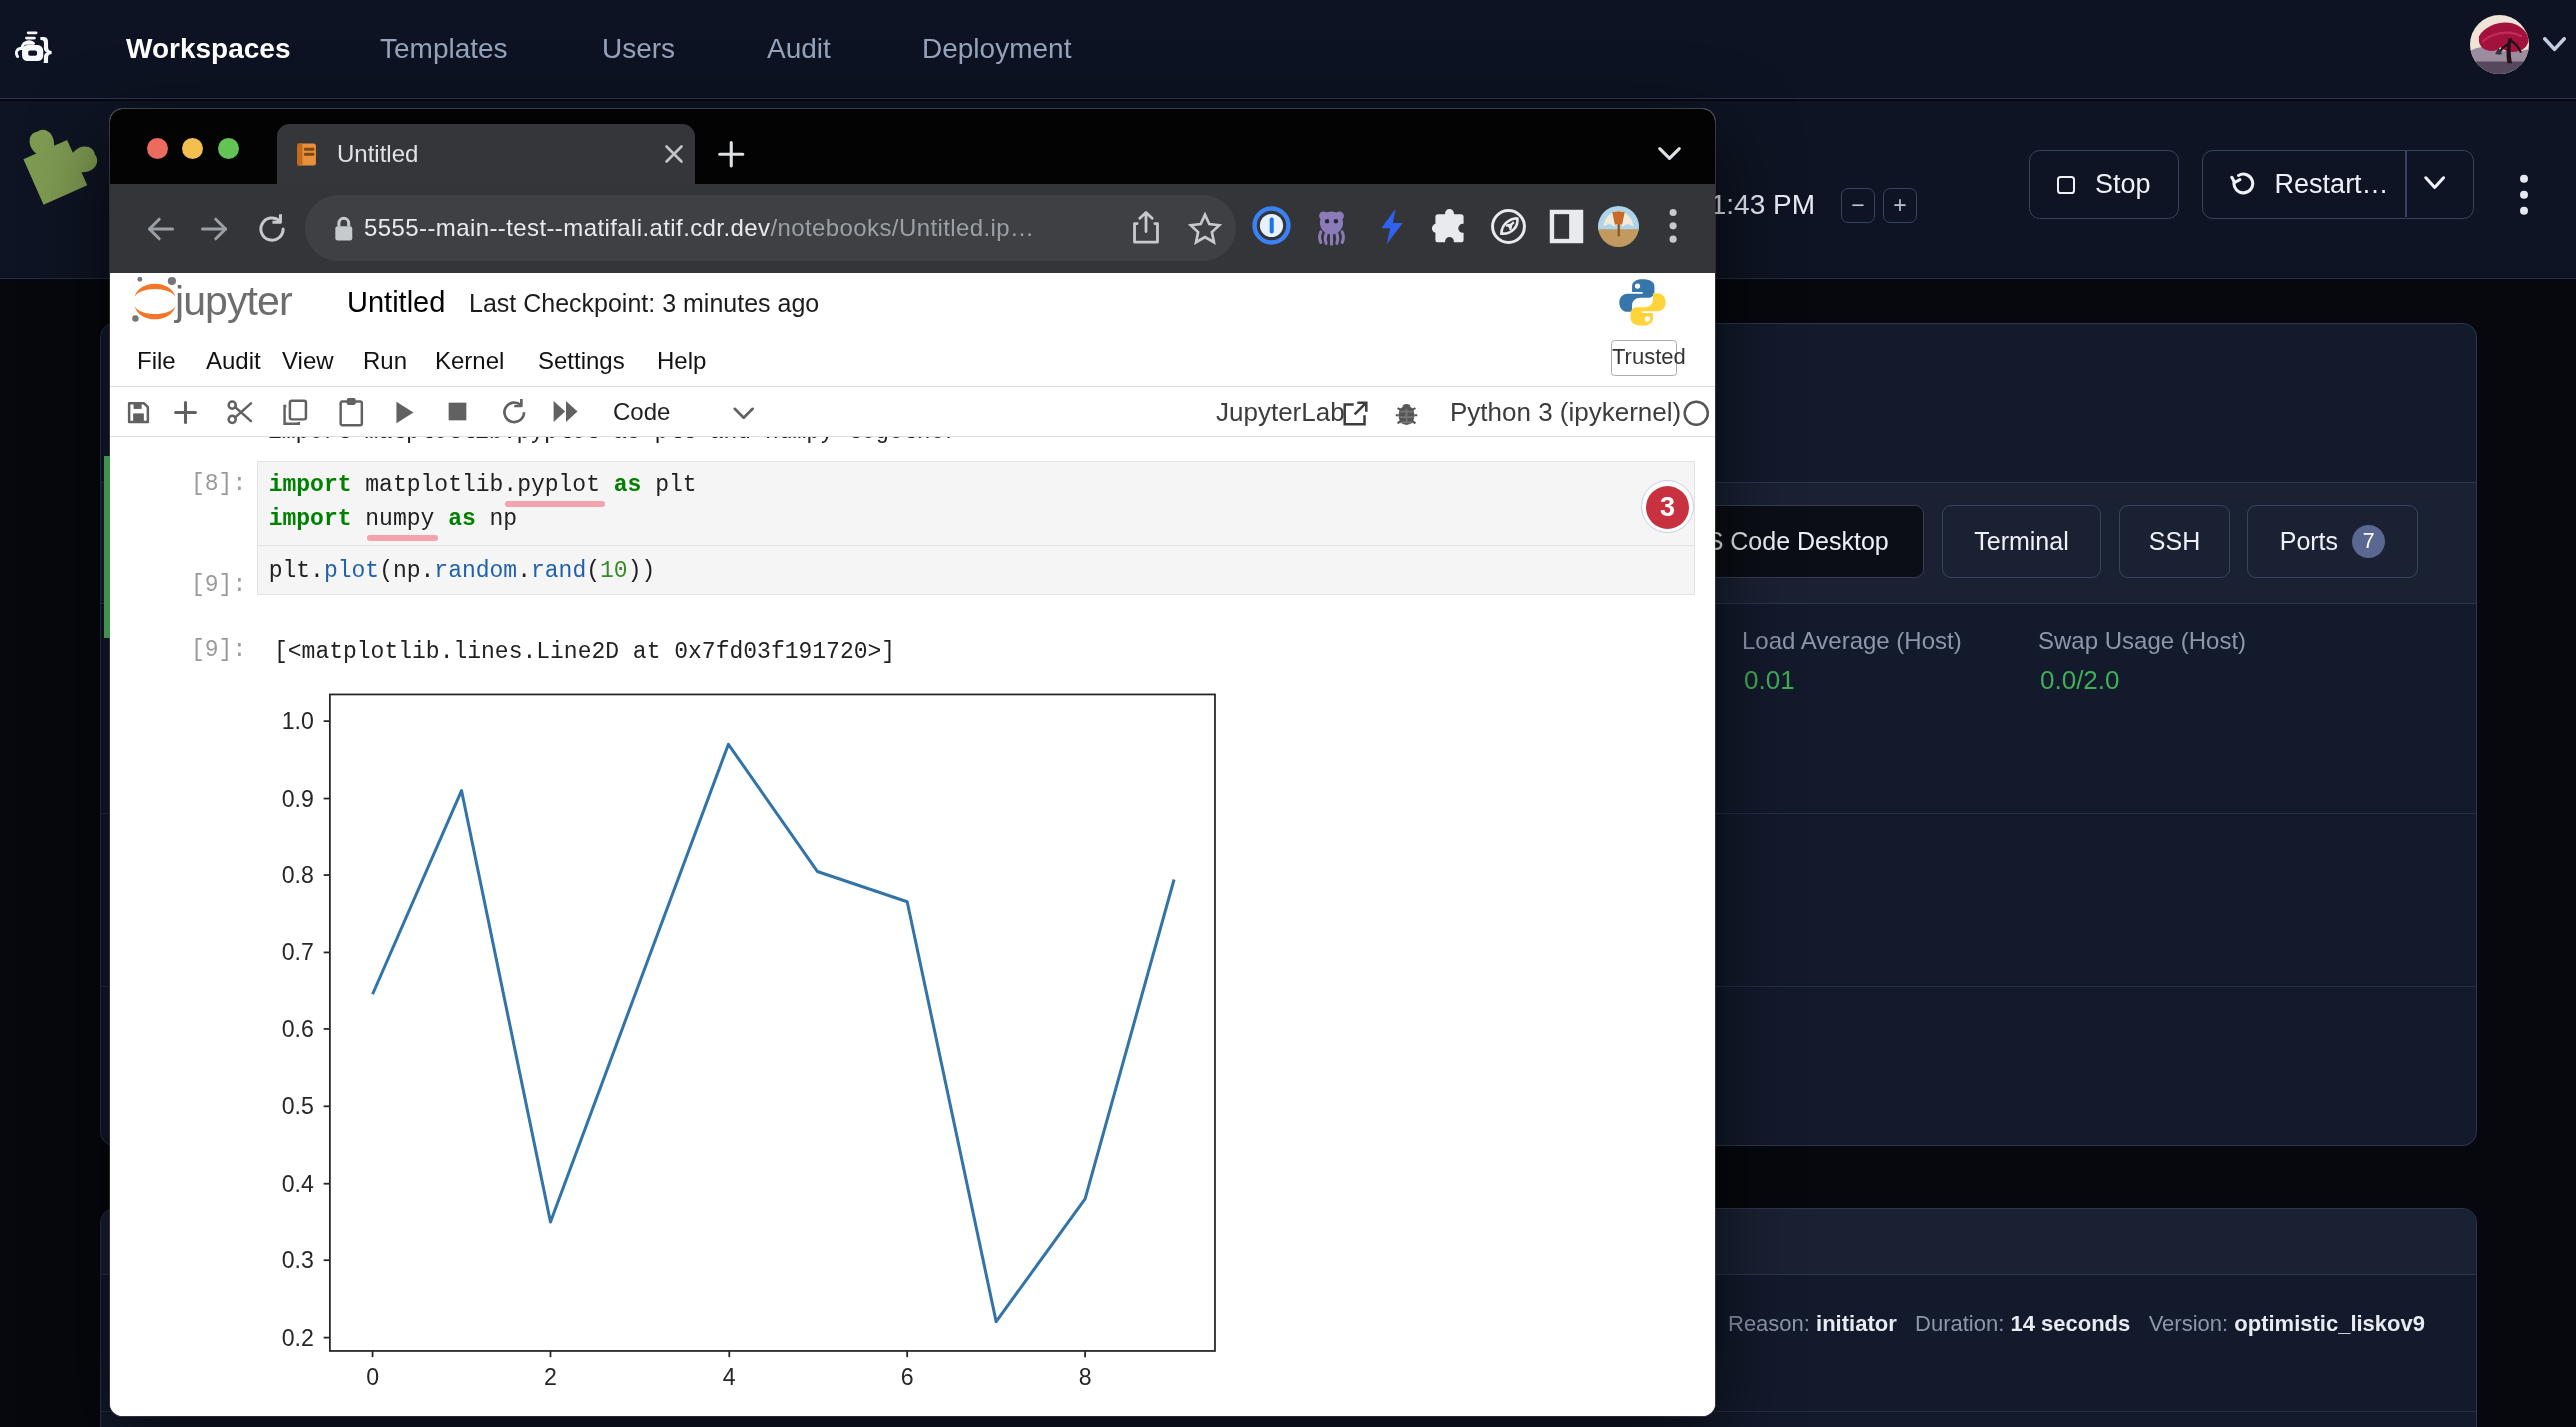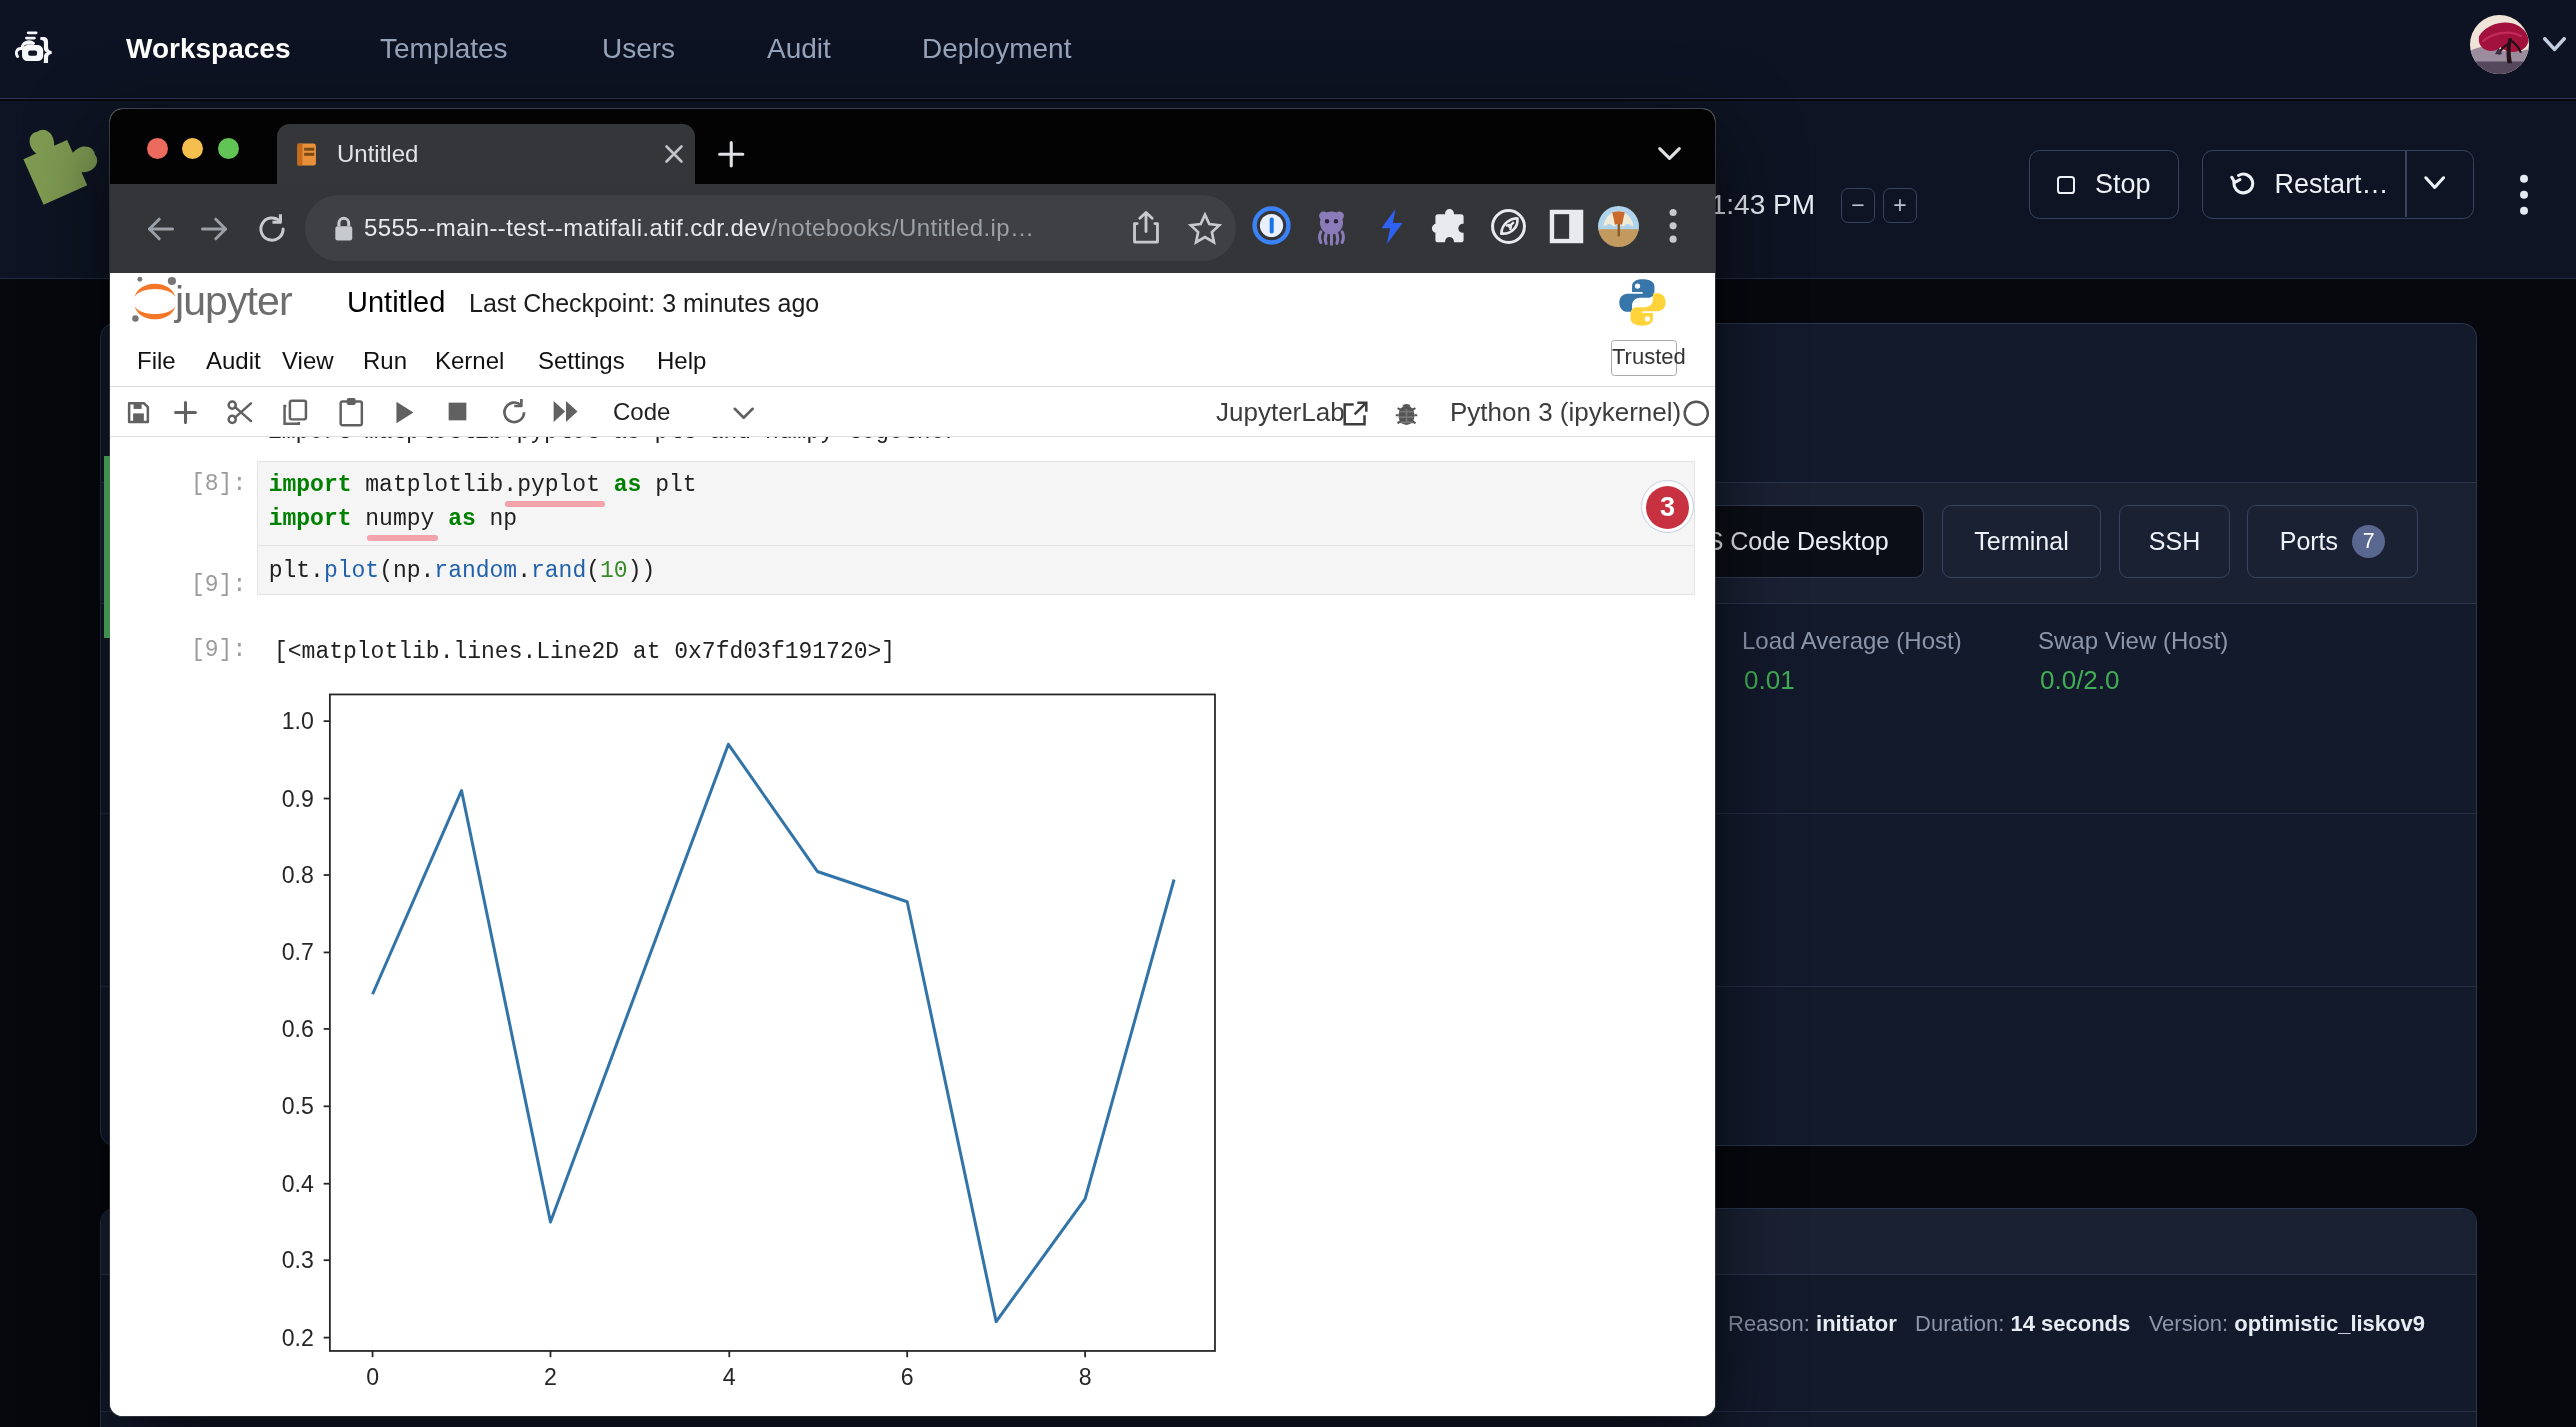--- a/index.html
+++ b/index.html
@@ -102,21 +102,21 @@
   </div>
   <div class="obtn" style="left:1841px; top:181px; width:159px; height:73px;">Terminal</div>
   <div class="obtn" style="left:2018px; top:181px; width:111px; height:73px;">SSH</div>
   <div class="obtn" style="left:2146px; top:181px; width:171px; height:73px;">
     <span>Ports</span>
     <span style="display:inline-block;margin-left:14.2px;width:33px;height:33px;border-radius:50%;background:#5a6790;color:#fff;font-size:21.4px;line-height:33px;text-align:center;">7</span>
   </div>
 
   <div class="statlabel" style="left:1641px; top:303px;">Load Average (Host)</div>
   <div class="statval" style="left:1643px; top:341px;">0.01</div>
-  <div class="statlabel" style="left:1937px; top:303px;">Swap View (Host)</div>
+  <div class="statlabel" style="left:1937px; top:303px;">Swap Usage (Host)</div>
   <div class="statval" style="left:1939px; top:341px;">0.0/2.0</div>
 </div>
 
 <div class="abs" style="left:1673px; top:189px; width:142px; text-align:right; font-size:28px; color:#e8ecf4; font-weight:500;">11:43 PM</div>
 <div class="obtn" style="left:1841px; top:188px; width:34px; height:35px; border-radius:7.1px; border-width:1.8px;">
     <span style="color:#b9c2d4;font-size:23px;">−</span>
   </div>
 <div class="obtn" style="left:1883px; top:188px; width:34px; height:35px; border-radius:7.1px; border-width:1.8px;">
     <span style="color:#b9c2d4;font-size:23px;">+</span>
   </div>

